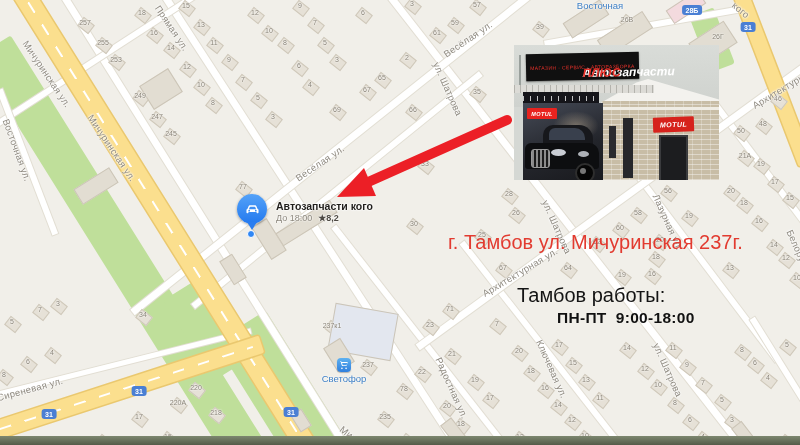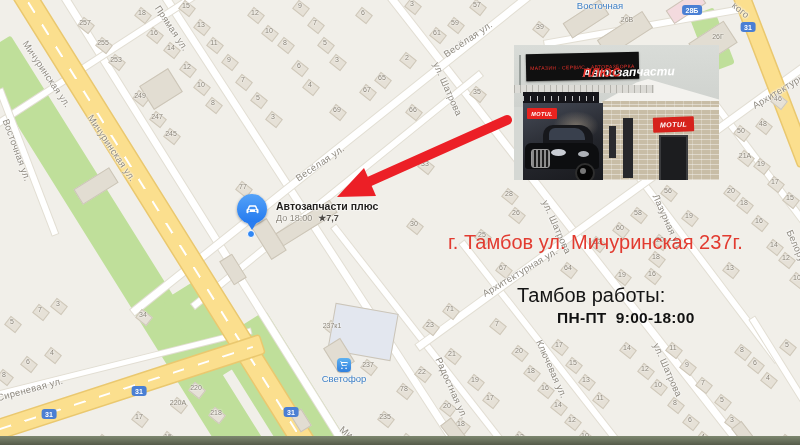--- a/index.html
+++ b/index.html
@@ -432,22 +432,22 @@
   <div class="marker">
     <div class="m-circle">
       <svg viewBox="0 0 24 24" width="17" height="17">
           <path fill="#fff" d="M5 11l1.3-3.4C6.7 6.6 7.6 6 8.7 6h6.6c1.1 0 2 .6 2.4 1.6L19 11c.9.2 1.5 1 1.5 1.9v3.3c0 .6-.4 1-1 1h-.8c-.6 0-1-.4-1-1v-.7H6.3v.7c0 .6-.4 1-1 1h-.8c-.6 0-1-.4-1-1v-3.3c0-.9.6-1.7 1.5-1.9zm2 .5h10l-1-2.7c-.2-.5-.6-.8-1.1-.8H9.1c-.5 0-.9.3-1.1.8L7 11.5zM7.3 14.8a1.2 1.2 0 1 0 0-2.4 1.2 1.2 0 0 0 0 2.4zm9.4 0a1.2 1.2 0 1 0 0-2.4 1.2 1.2 0 0 0 0 2.4z"></path>
         </svg>
     </div>
     <div class="m-tail"></div>
   </div>
   <div class="m-dot"></div>
   <div class="marker-label">
-    <div class="m-title">Автозапчасти плюс</div>
-    <div class="m-sub"><span>До 18:00</span><span class="m-rate">★<span>7,7</span></span></div>
+    <div class="m-title">Автозапчасти кого</div>
+    <div class="m-sub"><span>До 18:00</span><span class="m-rate">★<span>8,2</span></span></div>
   </div>
 
   <div class="poi kemi">
     <div class="poi-ic">
       <svg viewBox="0 0 24 24" width="10" height="10">
           <path fill="#fff" d="M7 18a2 2 0 1 0 .001 4.001A2 2 0 0 0 7 18zm10 0a2 2 0 1 0 .001 4.001A2 2 0 0 0 17 18zM3 3h2.2l.8 2h15l-2.4 8.2a2 2 0 0 1-1.9 1.4H8.6a2 2 0 0 1-1.9-1.4L4.3 5H3V3zm4.3 4l1.6 5.6h9.3L19.8 7H7.3z"></path>
         </svg>
     </div>
     <div class="poi-lbl">Светофор</div>
   </div>

